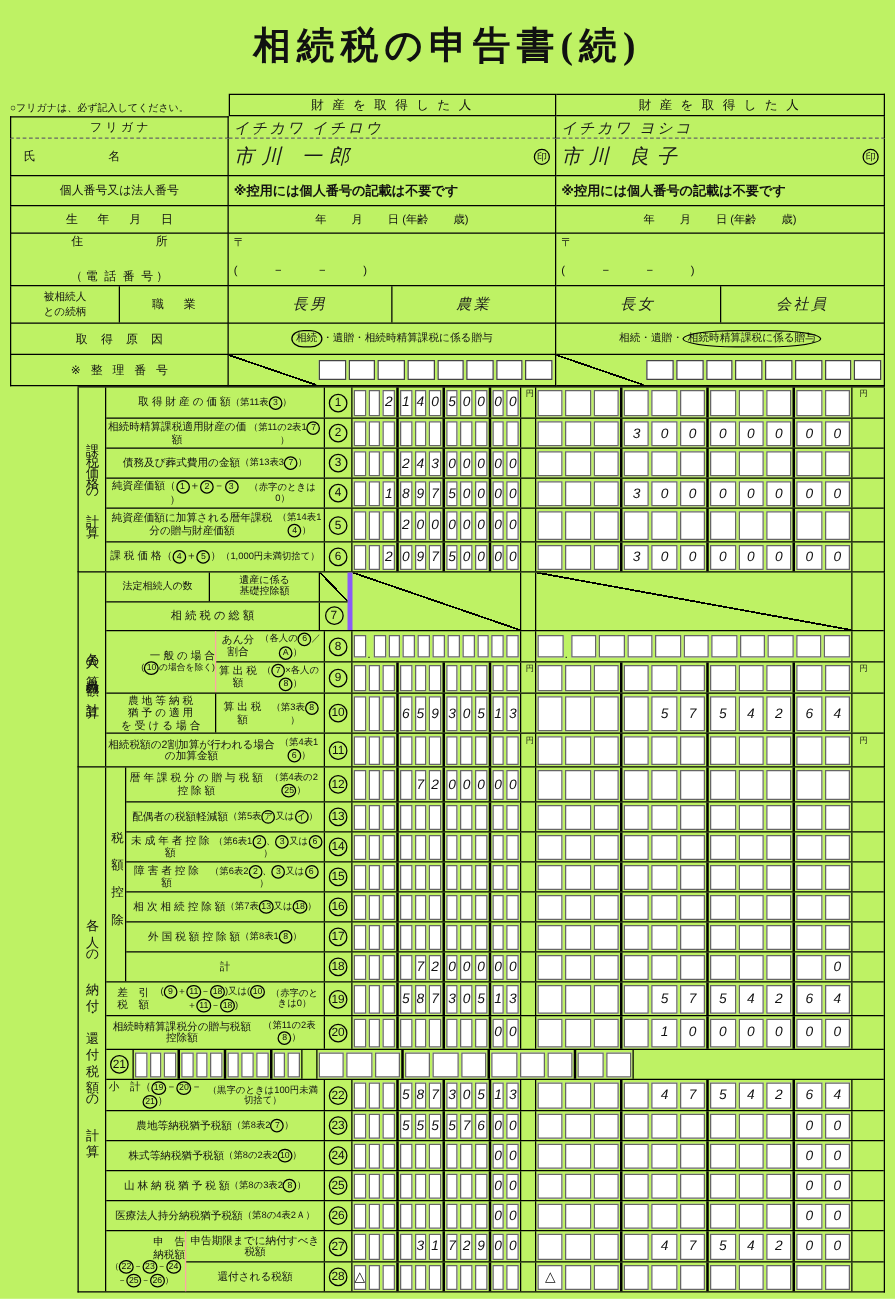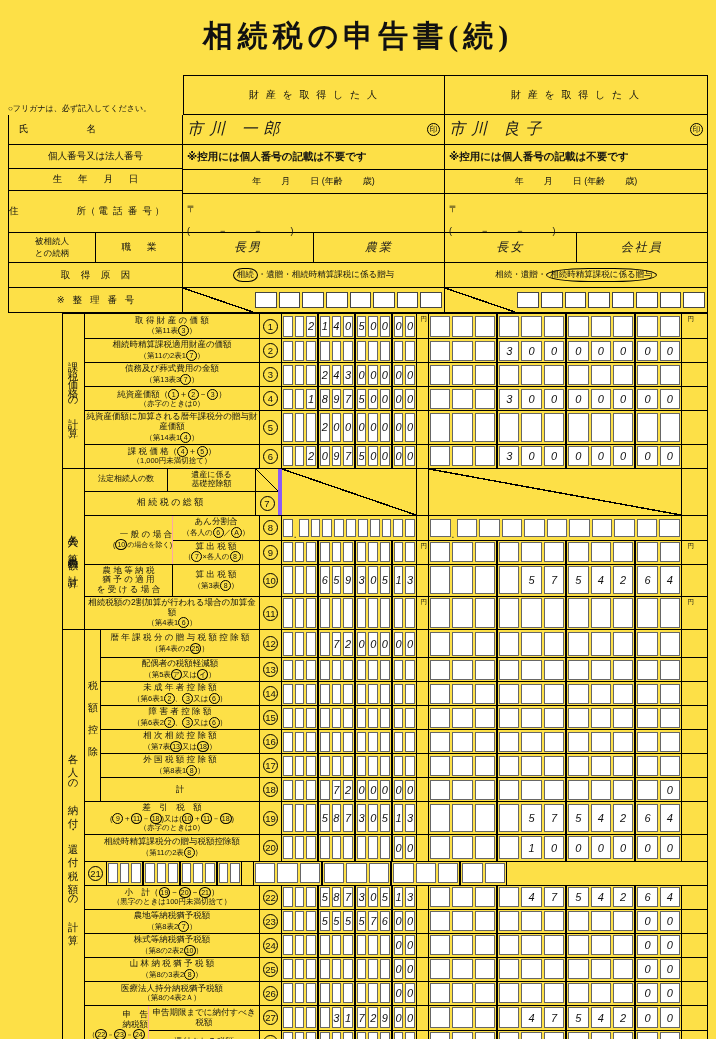--- a/index.html
+++ b/index.html
@@ -1,24 +1,24 @@
 <!DOCTYPE html>
 <html><head>
 <meta charset="utf-8">
 <style>
   *{box-sizing:border-box;margin:0;padding:0}
   body{background:#fff;font-family:"Liberation Sans","DejaVu Sans",sans-serif;color:#111}
-  .page{width:716px;height:1039px;background:#fde047;padding:6px 8px;position:relative;overflow:hidden}
+  .page{width:716px;height:1039px;background:#bef264;padding:6px 8px;position:relative;overflow:hidden}
   .title{text-align:center;font-family:"Liberation Serif","DejaVu Serif",serif;font-size:30px;font-weight:600;letter-spacing:5px;margin:10px 0 18px}
   .sp{white-space:pre}
   
   .hdr{width:700px;font-size:9px}
   .hrow{display:flex}
   .hlbl{width:175px;border:1px solid #000;display:flex;align-items:center;justify-content:center;text-align:center;font-size:9.5px}
-  .hp{width:262px;border:1px solid #000;border-left:none;position:relative;padding:12px 4px}
+  .hp{width:262px;border:1px solid #000;border-left:none;position:relative;padding:1px 4px}
   .hp.p2{width:263px}
   .note{width:175px;font-size:8px;display:flex;align-items:flex-end;padding-bottom:1px}
   .phead{display:flex;align-items:center;justify-content:center;font-size:10px;letter-spacing:2px}
   .nb{border-top:none}
   .dash{border-bottom:1px dashed #666}
   .hw{font-style:italic;letter-spacing:2px;font-size:12px;color:#1b1b1b}
   .hw.big{font-size:16px;letter-spacing:6px}
   .seal{display:inline-flex;width:13px;height:13px;border:1px solid #000;border-radius:50%;font-size:8px;align-items:center;justify-content:center;font-style:normal;letter-spacing:0}
   .namecell{display:flex;align-items:center;justify-content:space-between}
   .idnote{font-size:10.5px;font-weight:bold;display:flex;align-items:center}
@@ -37,21 +37,21 @@
   
   .maingrid{margin-left:54px;width:646px;border-top:1.5px solid #000}
   .section{border:1.5px solid #000;border-top:none;display:flex}
   .side{width:22px;border-right:1px solid #000;display:flex;align-items:center;justify-content:center;writing-mode:vertical-rl;text-orientation:upright;font-size:10.5px}
   .s0 .side{letter-spacing:9px}
   .s1 .side{letter-spacing:2px}
   .s2 .side{letter-spacing:13px}
   .secrows{flex:1;display:flex;flex-direction:column}
   .grow{display:flex;min-height:24px}
   .grow+.grow,.grow+.ggroup,.ggroup+.grow,.ggroup+.ggroup,.grow+.heirs,.heirs+.grow,.heirs+.ggroup{border-top:1px solid #000}
-  .lbl{width:175px;border-right:1px solid #000;display:flex;flex-direction:column;align-items:center;justify-content:center;text-align:center;font-size:8px;line-height:1.15;padding:1px}
+  .lbl{width:175px;border-right:1px solid #000;display:flex;flex-direction:row;align-items:center;justify-content:center;text-align:center;font-size:8px;line-height:1.15;padding:1px}
   .lbl .l1{font-size:8.5px}
   .lbl .rf{font-size:7.5px}
   .badge{width:22px;border-right:1px solid #000;display:flex;align-items:center;justify-content:center}
   .cn{display:inline-block;min-width:11px;height:11px;line-height:10px;border:1px solid #000;border-radius:50%;font-size:7px;text-align:center;padding:0 1px;font-style:normal}
   .cn.b{min-width:15px;height:15px;line-height:14px;font-size:9.5px}
   .cells{width:134px;display:flex;padding:0}
   .cells.wide{width:253px;border-left:1.5px solid #000}
   .grp{display:flex;flex:3;border-right:2.5px solid #000}
   .grp.last{flex:2;border-right:none}
   .cell{flex:1;border:1px solid #666;margin:1.5px 1px;display:flex;align-items:center;justify-content:center;font-size:11px;font-style:italic;background:#fff;min-width:0}
@@ -79,20 +79,25 @@
 <div class="page">
 
 <div class="title">相続税の申告書(続)</div>
 
 <div class="hdr">
   <div class="hrow">
     <div class="note">○フリガナは、必ず記入してください。</div>
     <div class="hp phead" style="border-left:1px solid #000">財 産 を 取 得 し た 人</div>
     <div class="hp p2 phead">財 産 を 取 得 し た 人</div>
   </div>
+  <div class="hrow" style="height:18px">
+    <div class="hlbl sp dash" style="border-bottom:1px dashed #666">フ リ ガ ナ</div>
+    <div class="hp nb dash"><span class="hw">イチカワ  イチロウ</span></div>
+    <div class="hp p2 nb dash"><span class="hw">イチカワ  ヨシコ</span></div>
+  </div>
   <div class="hrow" style="height:30px">
     <div class="hlbl sp" style="border-top:none;justify-content:space-between;padding:0 10px">氏                      名</div>
     <div class="hp nb namecell">
           <span class="hw big">市川 一郎</span>
           <span class="seal">印</span>
         </div>
     <div class="hp p2 nb namecell">
           <span class="hw big">市川 良子</span>
           <span class="seal">印</span>
         </div>
@@ -101,21 +106,21 @@
     <div class="hlbl" style="border-top:none">個人番号又は法人番号</div>
     <div class="hp nb idnote">※控用には個人番号の記載は不要です</div>
     <div class="hp p2 nb idnote">※控用には個人番号の記載は不要です</div>
   </div>
   <div class="hrow" style="height:22px">
     <div class="hlbl sp" style="border-top:none">生      年      月      日</div>
     <div class="hp nb bd sp">年        月        日 (年齢        歳)</div>
     <div class="hp p2 nb bd sp">年        月        日 (年齢        歳)</div>
   </div>
   <div class="hrow" style="height:42px">
-    <div class="hlbl" style="border-top:none;flex-direction:row;justify-content:flex-start">
+    <div class="hlbl" style="border-top:none;flex-direction:column;justify-content:space-between">
       <span class="sp">住                      所</span>
       <span class="sp">（ 電  話  番  号 ）</span>
     </div>
     <div class="hp nb addr">
       <div>〒</div>
       <div class="sp" style="margin-top:10px">(            −            −            )</div>
     </div>
     <div class="hp p2 nb addr">
       <div>〒</div>
       <div class="sp" style="margin-top:10px">(            −            −            )</div>

